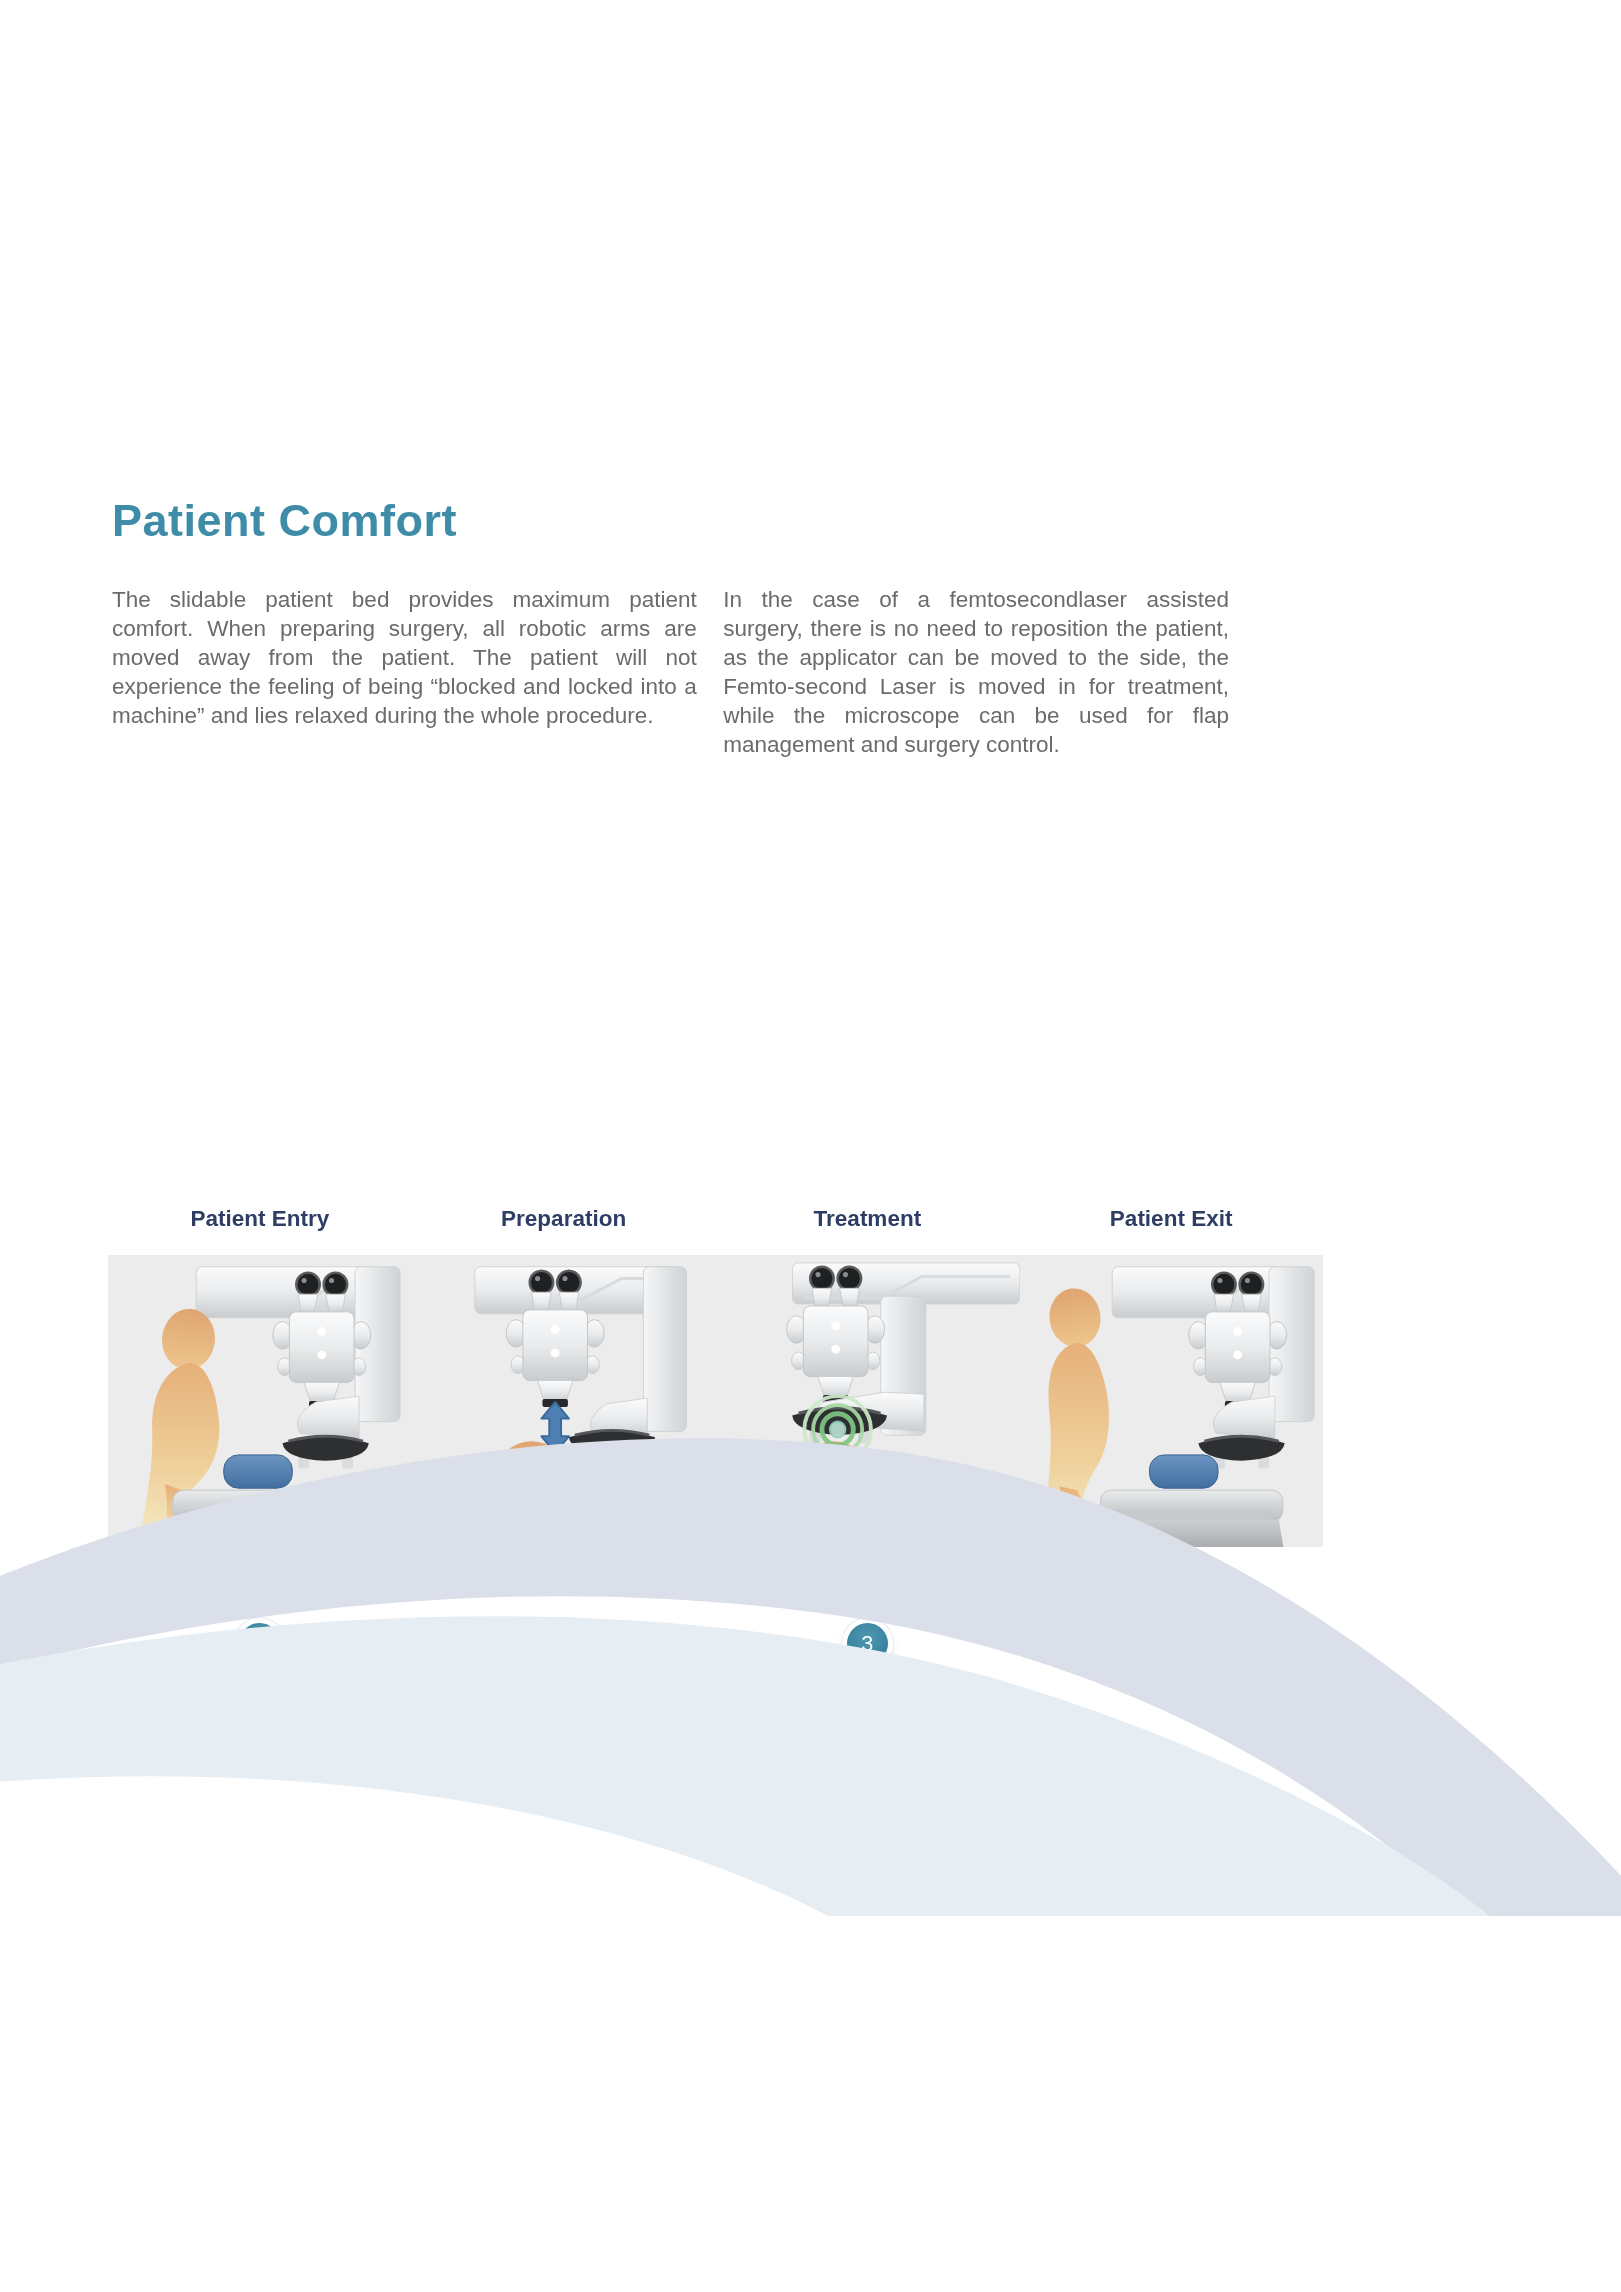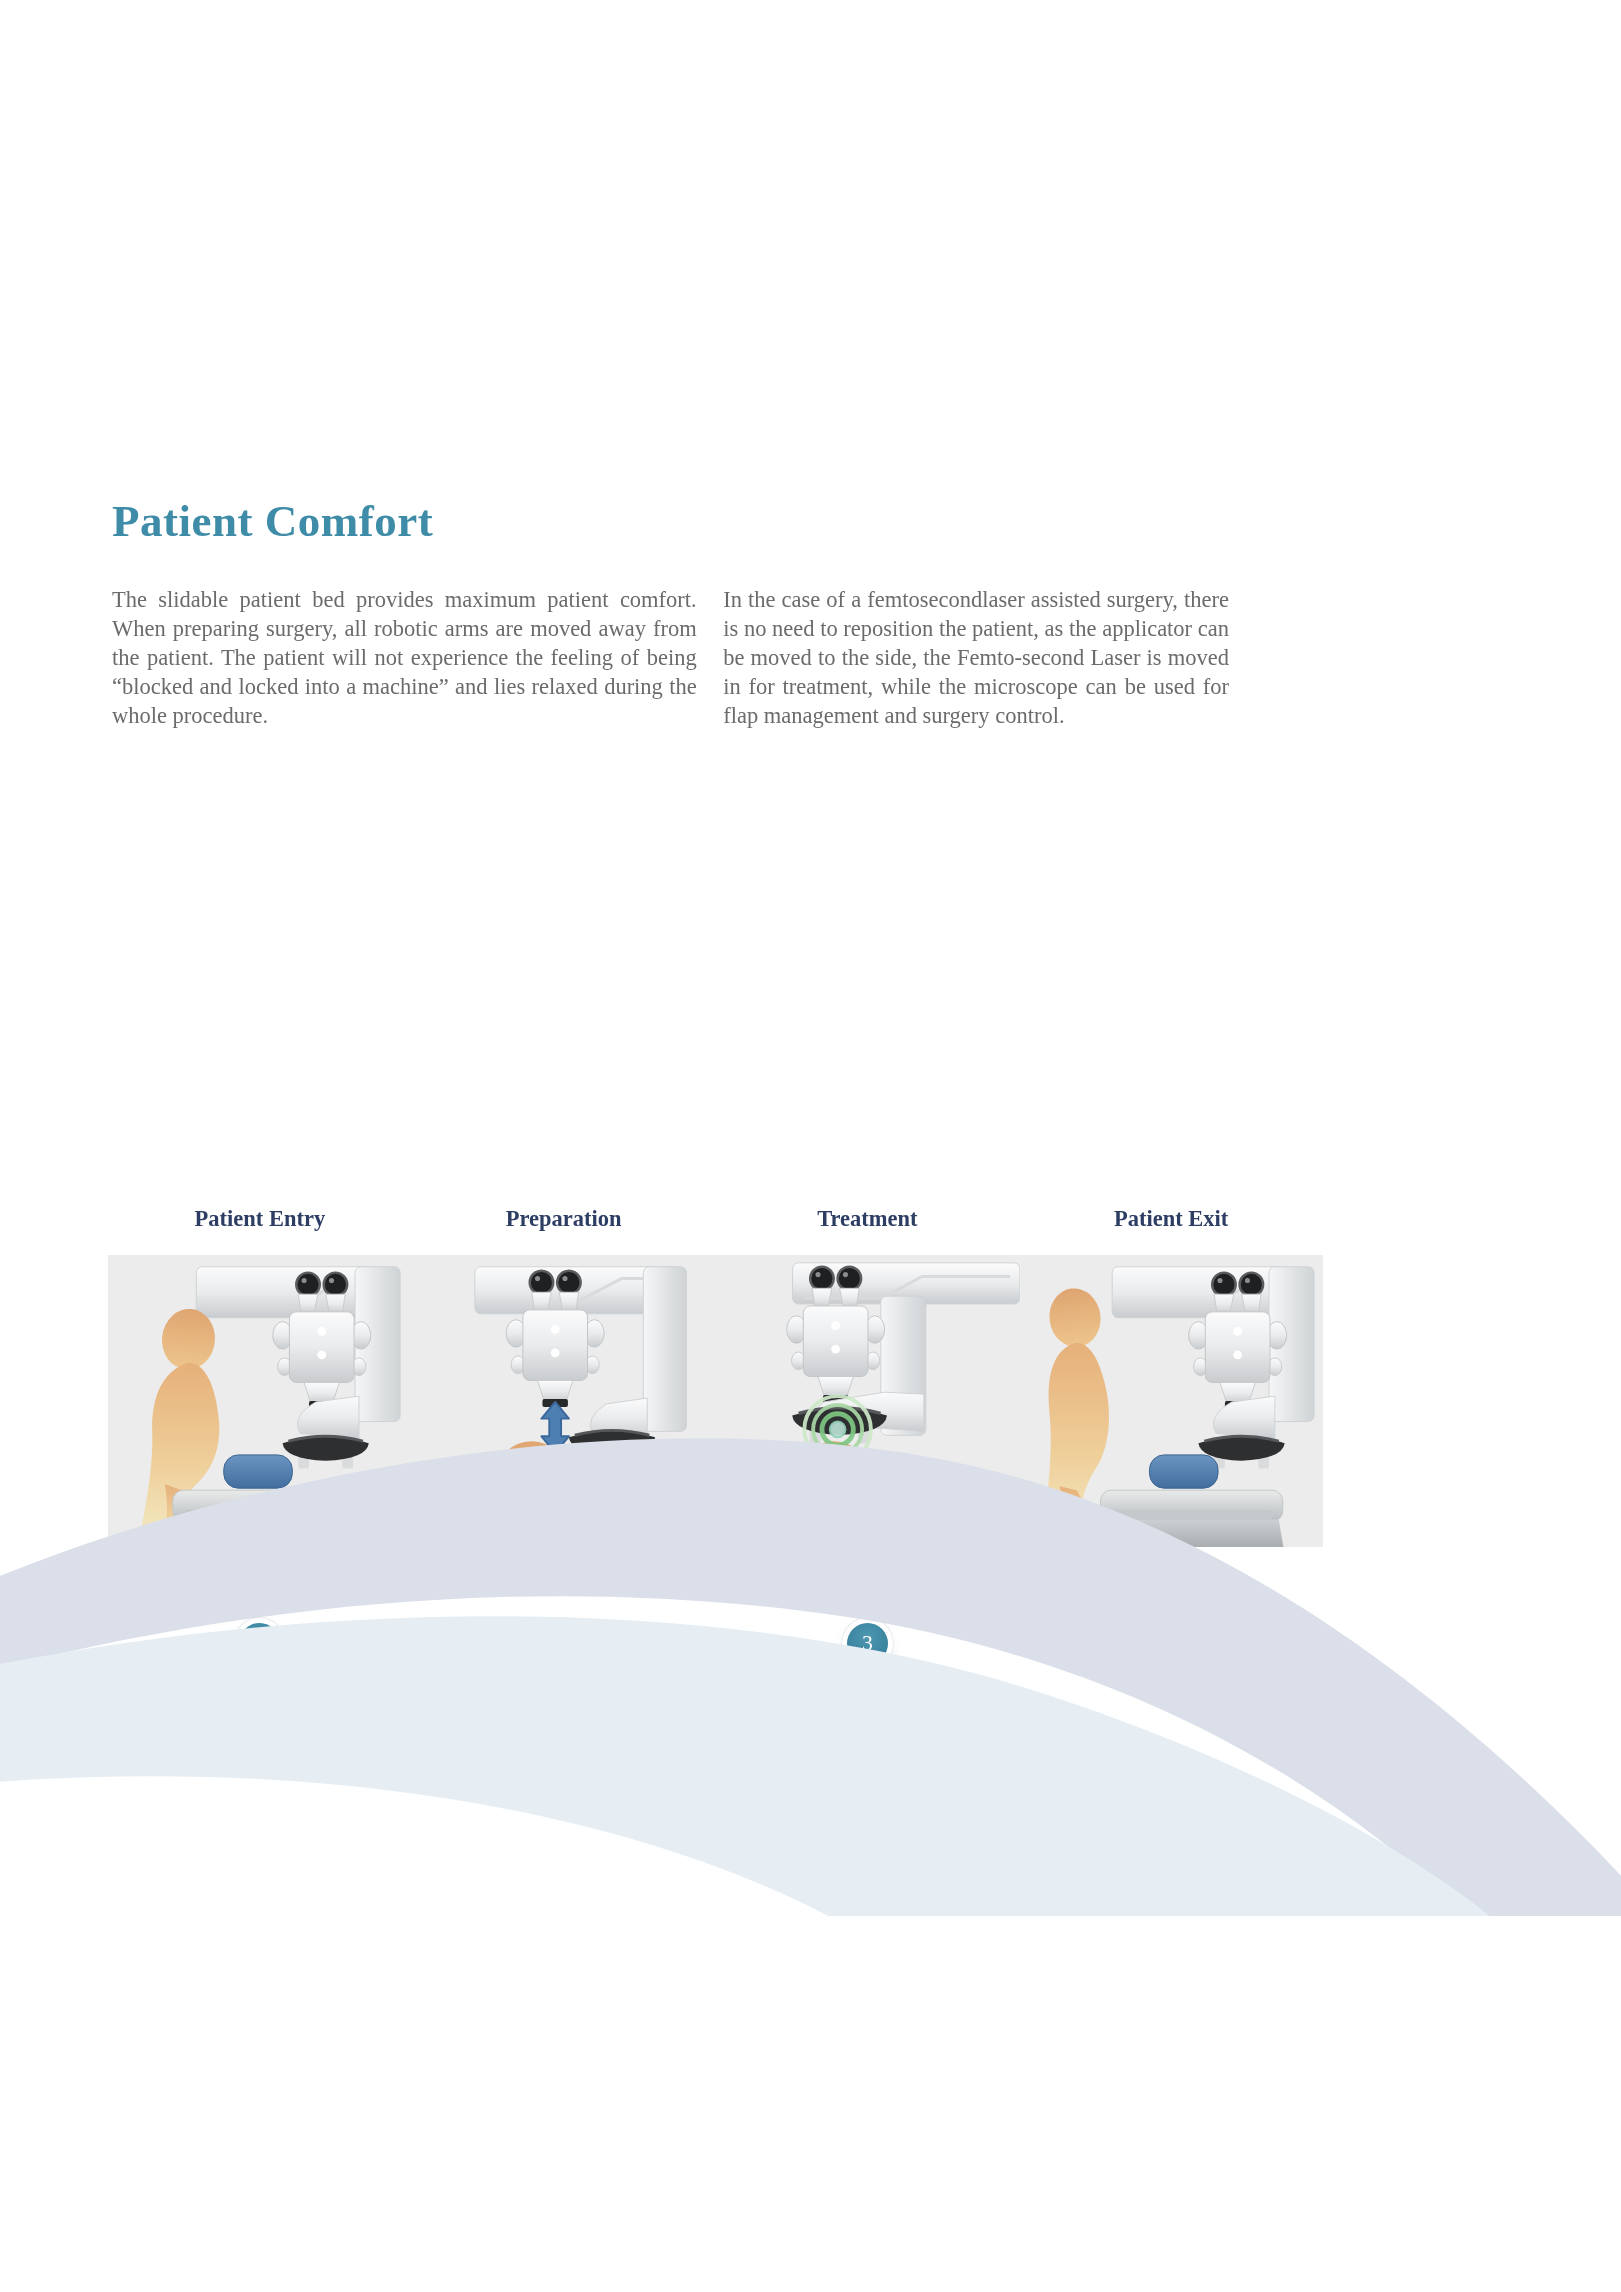--- a/index.html
+++ b/index.html
@@ -1,18 +1,18 @@
 <!DOCTYPE html>
 <html><head>
 <meta charset="utf-8">
 <style>
   html,body { margin:0; padding:0; background:#fff; }
   .page {
     position:relative; width:1621px; height:1916px; background:#ffffff;
-    overflow:hidden; font-family:Liberation Serif, serif;
+    overflow:hidden; font-family:Liberation Sans, sans-serif;
   }
   .title {
     position:absolute; left:112px; top:495px;
     font-size:45px; font-weight:600; letter-spacing:0.5px; color:#3e8ca8;
   }
   .intro { position:absolute; left:112px; top:585px; width:1117px; display:flex; gap:26.5px; }
   .intro .col {
     font-size:22.5px; line-height:29px; color:#6b6b6b; text-align:justify;
   }
   .intro .col1 { width:585px; }

